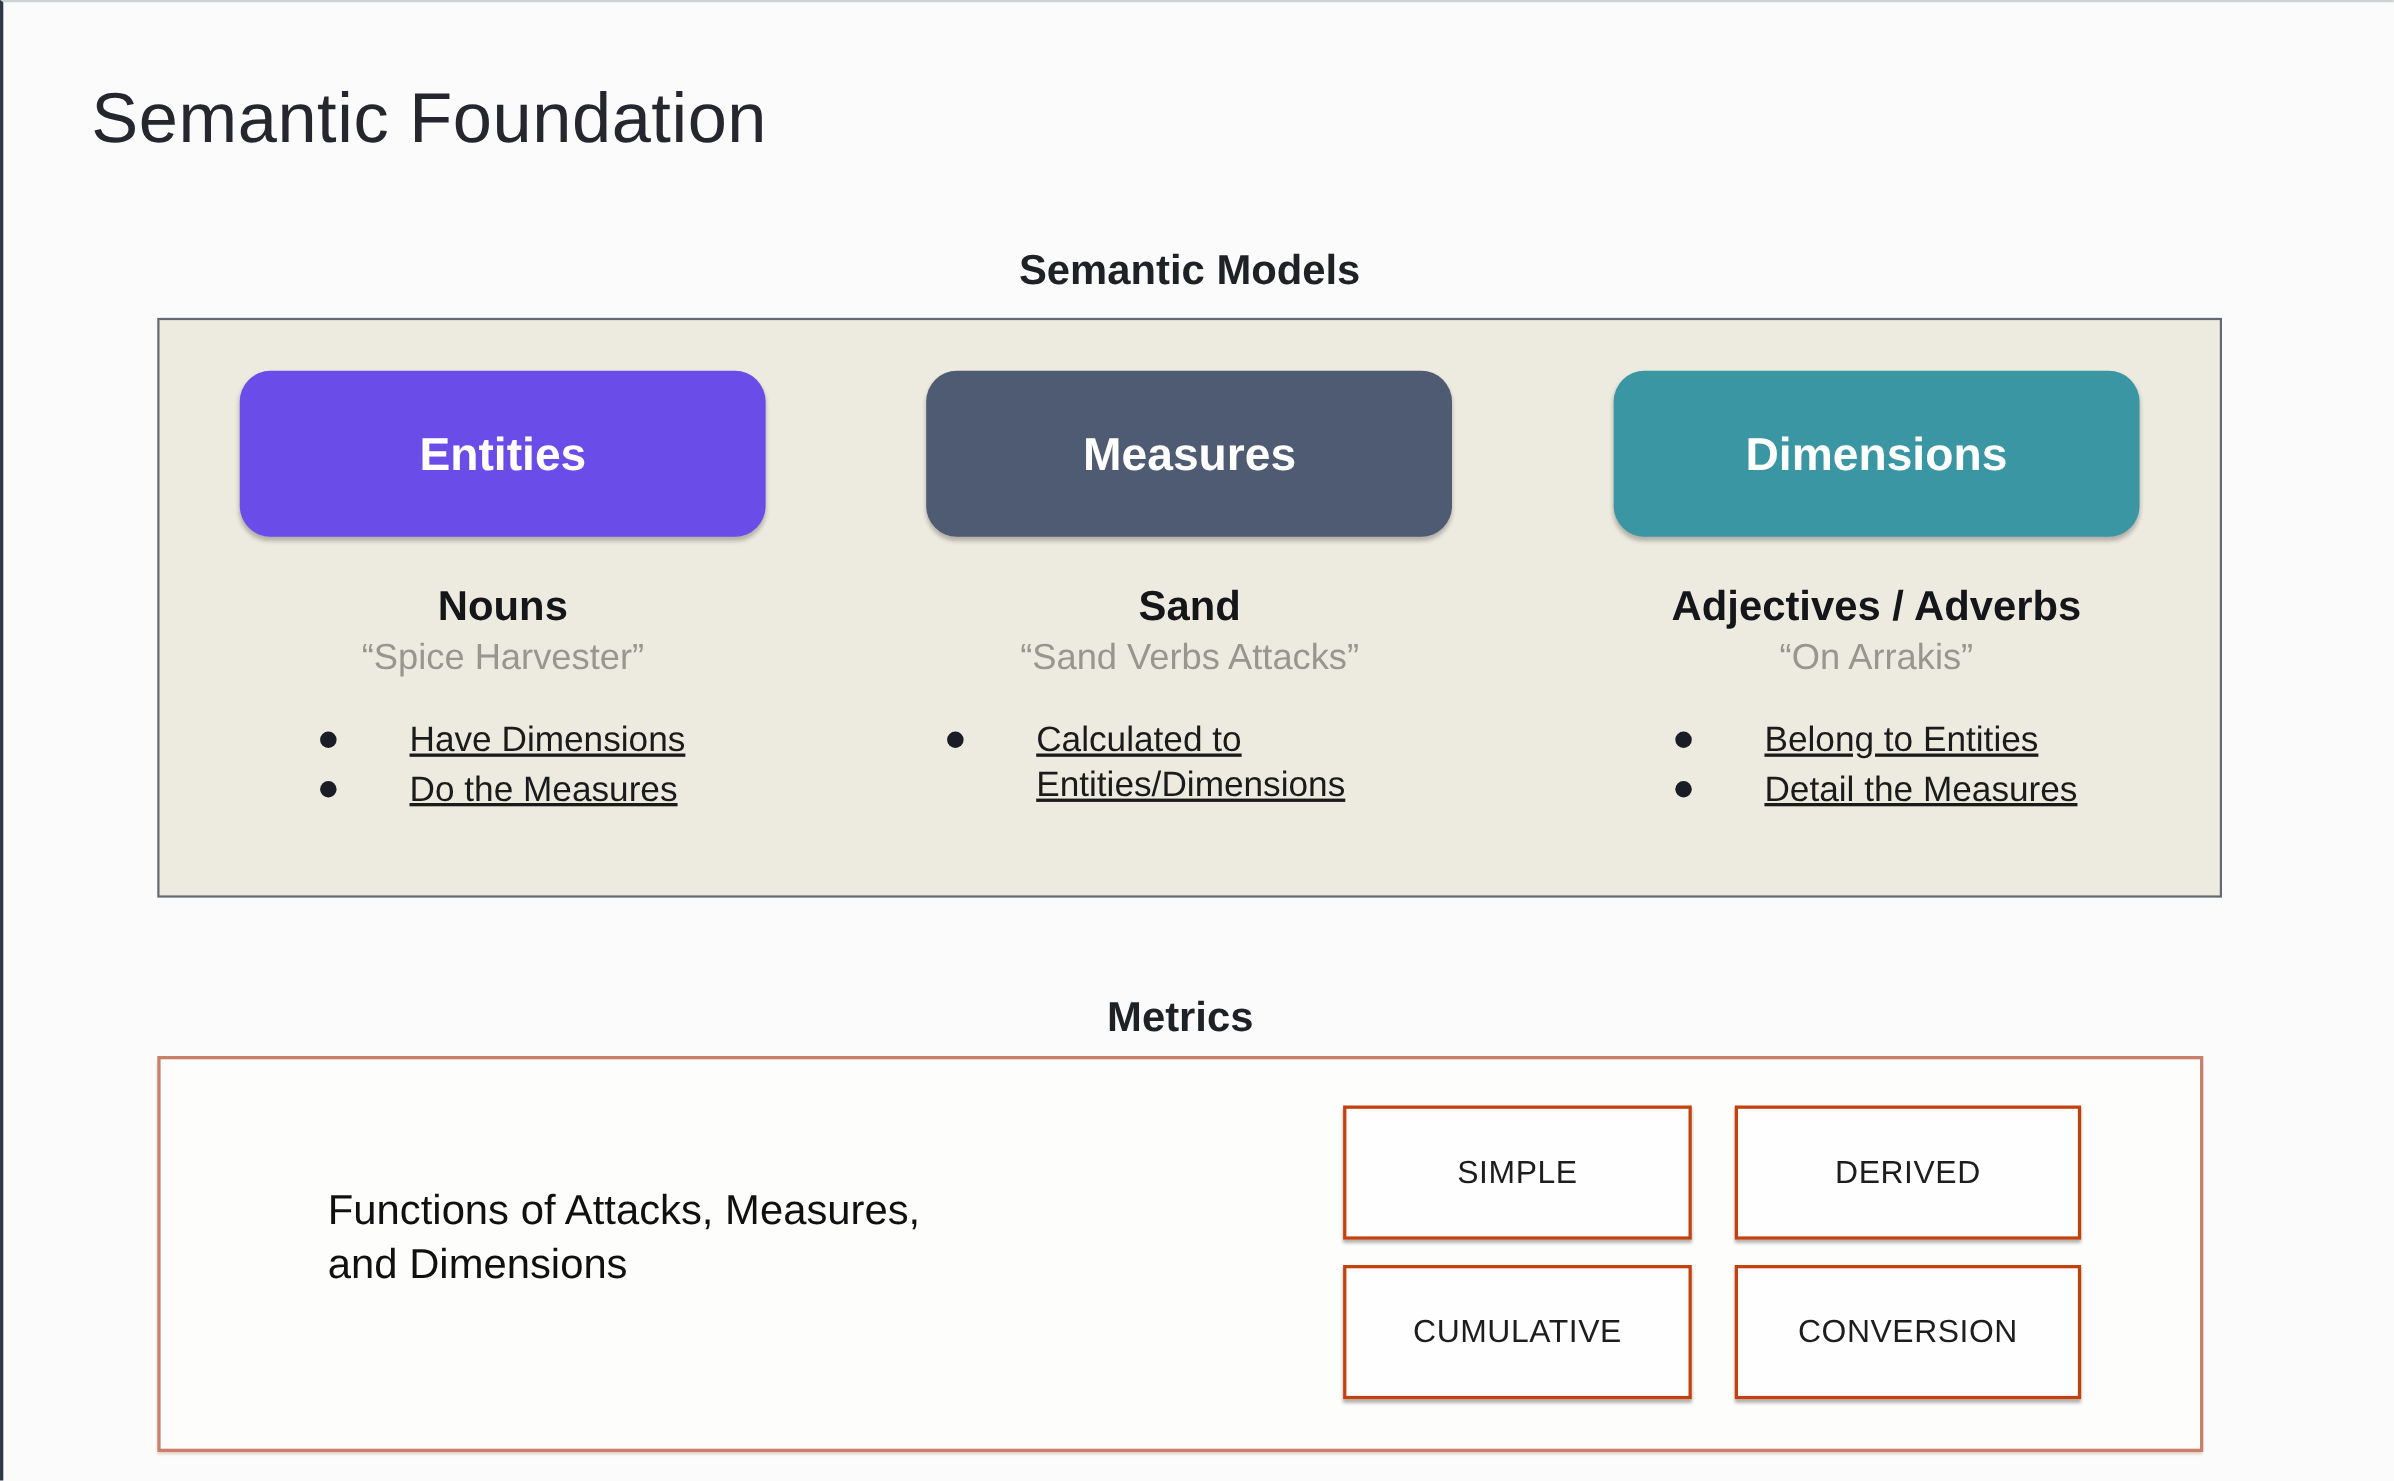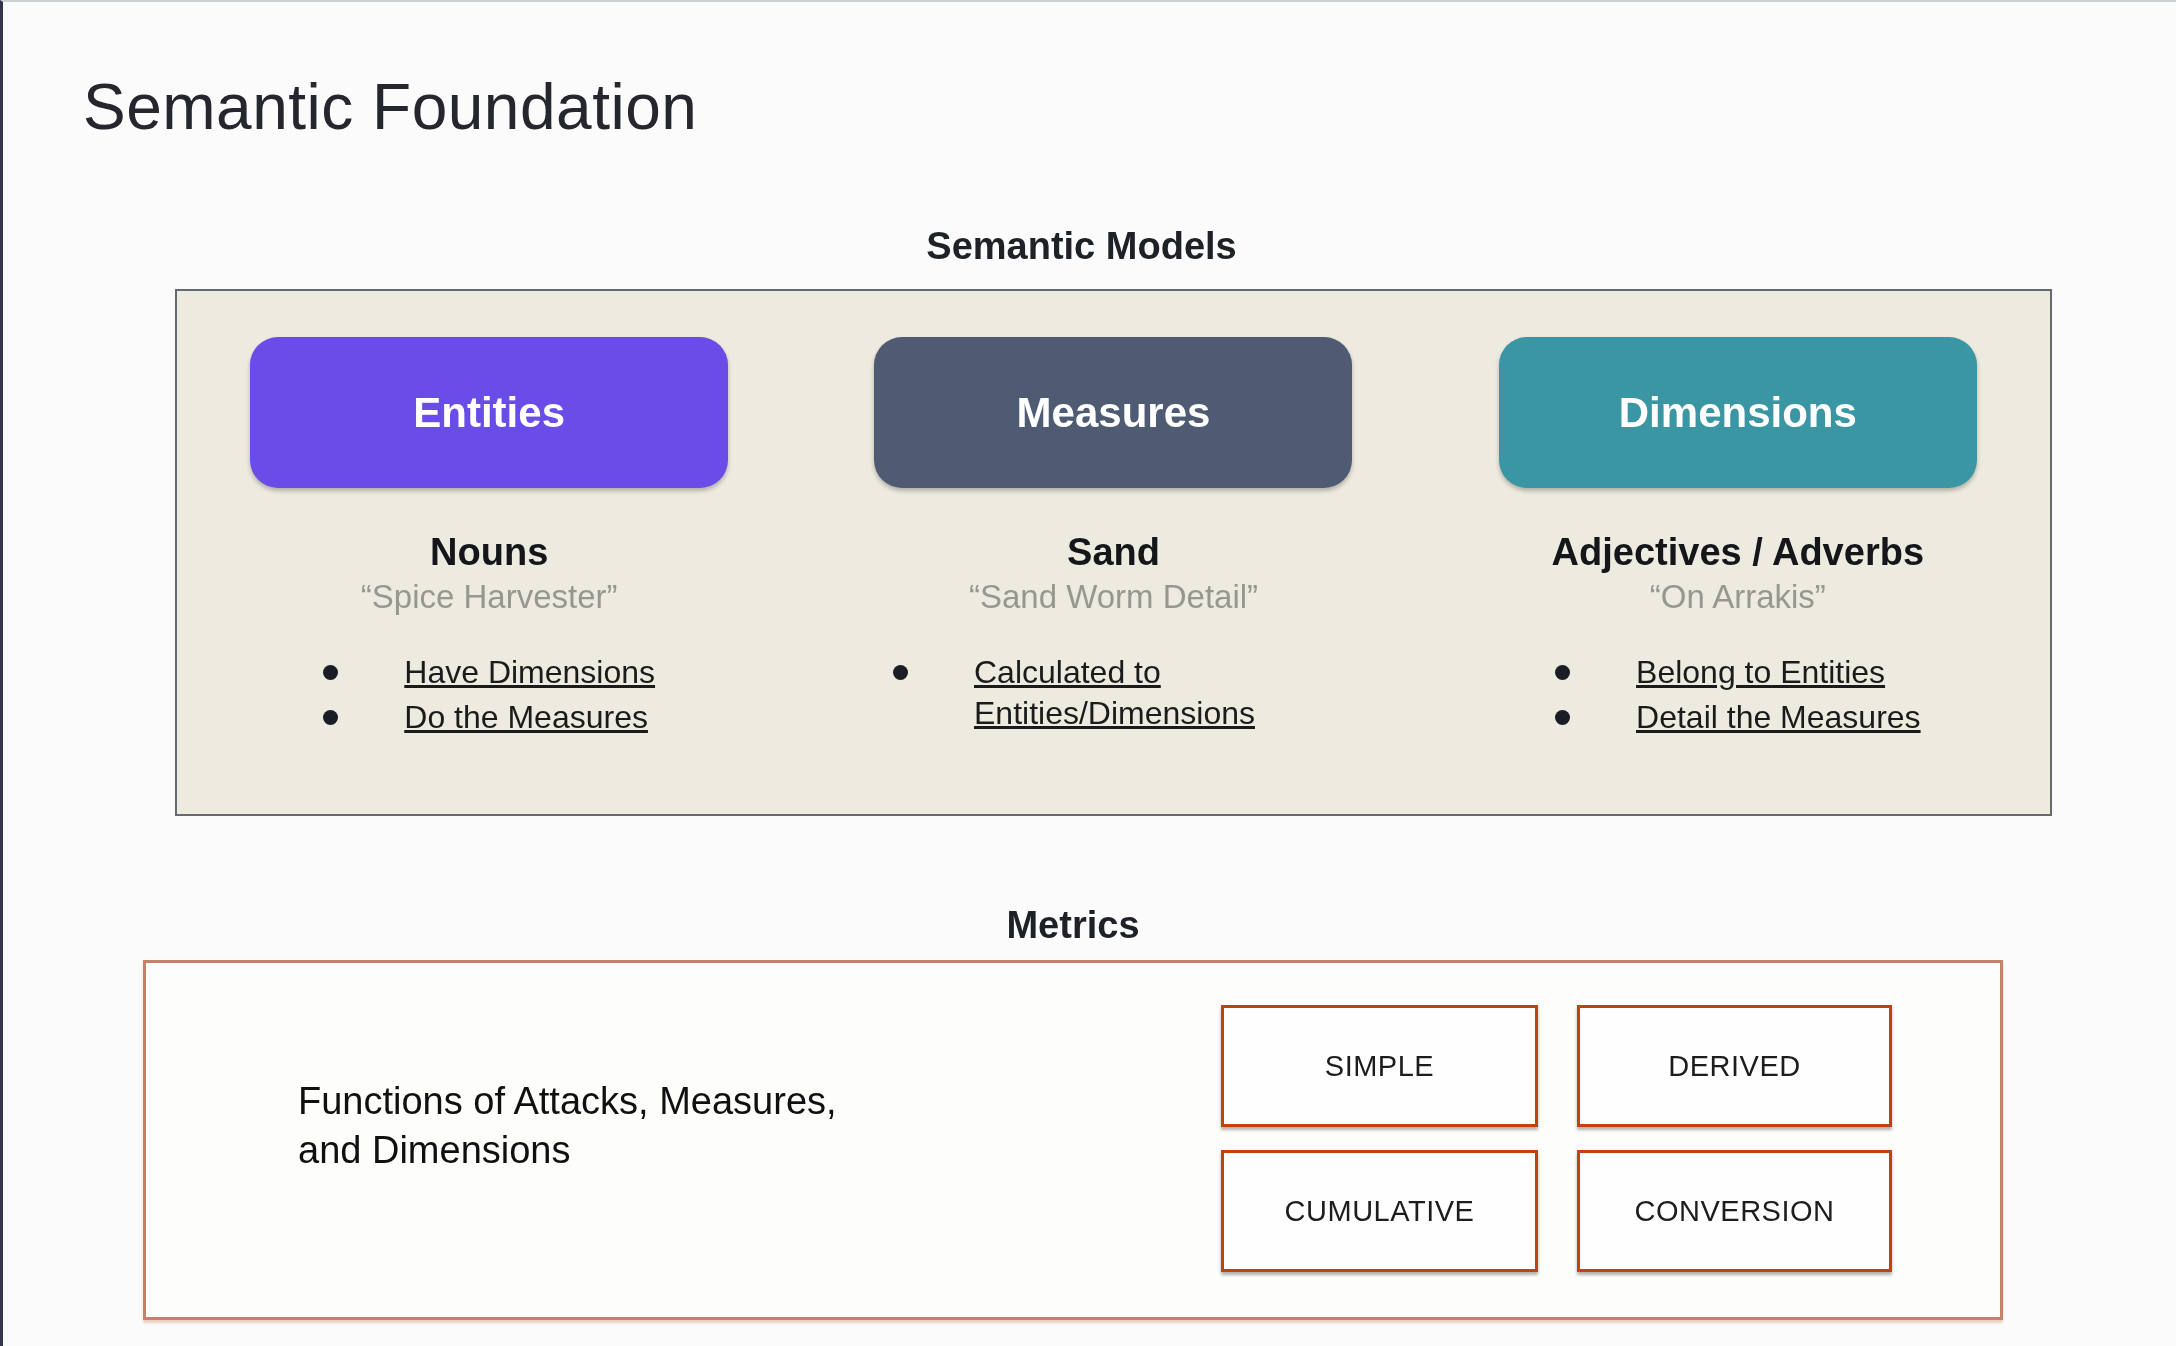--- a/index.html
+++ b/index.html
@@ -89,42 +89,42 @@
     box-shadow:0 3px 3px rgba(0,0,0,0.3);
   }
 </style>
 </head>
 <body>
 
 <h1 class="slide-title">Semantic Foundation</h1>
 
 <div class="section-label" id="models-label">Semantic Models</div>
 
-<div class="models-box" style="background-color: rgb(237, 235, 223); margin-left: 32px;">
+<div class="models-box" style="background-color: rgb(237, 235, 223);">
 
   <div class="model-col">
     <div class="pill" style="background-color: rgb(106, 76, 232);">Entities</div>
     <div class="term">Nouns</div>
     <div class="quote">“Spice Harvester”</div>
     <ul class="bullets">
       <li>
         <span class="dot"></span>
         <span class="bullet-text">Have Dimensions</span>
       </li>
       <li>
         <span class="dot"></span>
         <span class="bullet-text">Do the Measures</span>
       </li>
     </ul>
   </div>
 
   <div class="model-col">
     <div class="pill" style="background-color: rgb(78, 91, 114);">Measures</div>
     <div class="term">Sand</div>
-    <div class="quote">“Sand Worm Detail”</div>
+    <div class="quote">“Sand Verbs Attacks”</div>
     <ul class="bullets">
       <li>
         <span class="dot"></span>
         <span class="bullet-text">Calculated to Entities/Dimensions</span>
       </li>
     </ul>
   </div>
 
   <div class="model-col col-wide">
     <div class="pill" style="background-color: rgb(59, 150, 164);">Dimensions</div>

